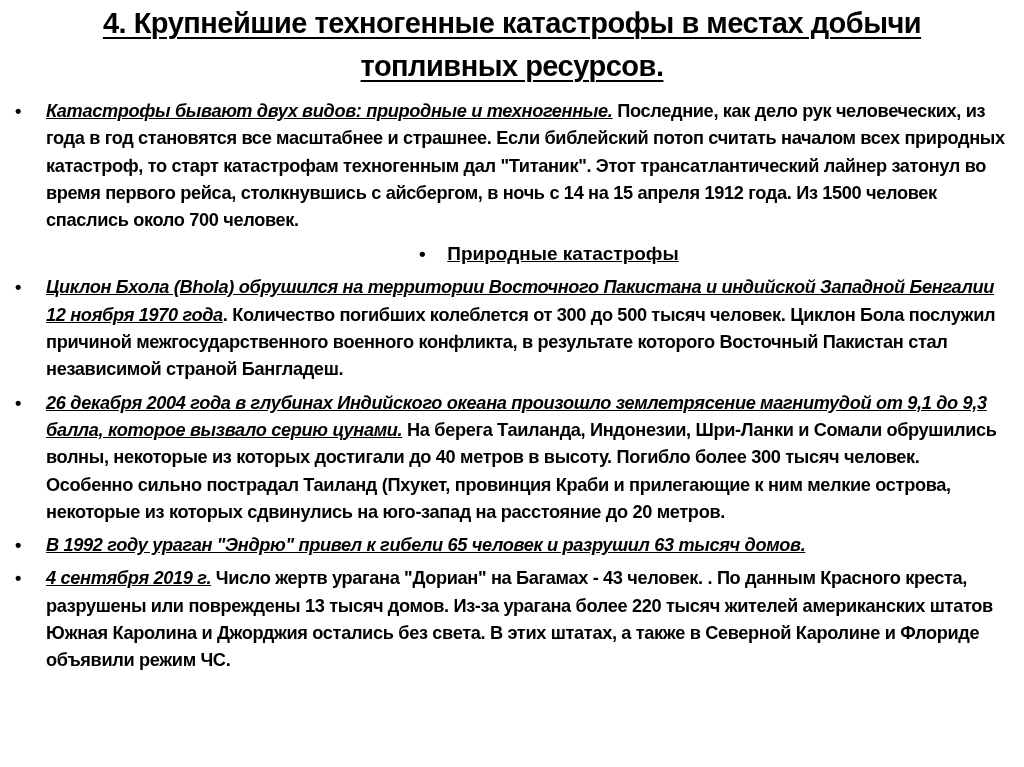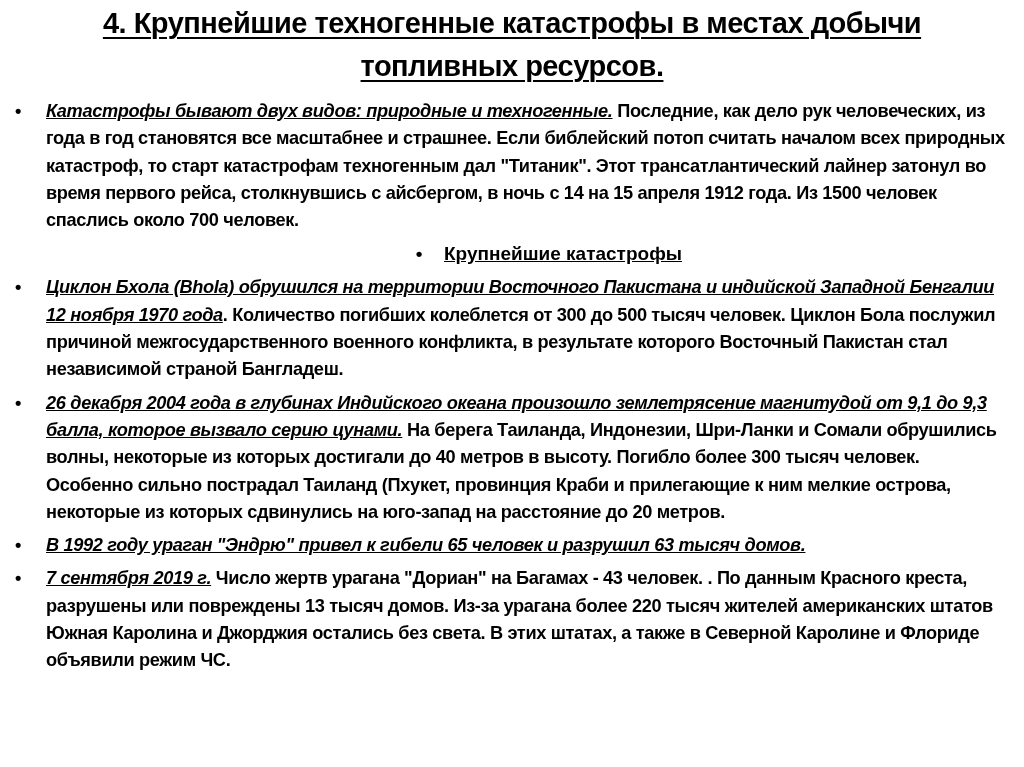--- a/index.html
+++ b/index.html
@@ -27,36 +27,36 @@
     <span>4. Крупнейшие техногенные катастрофы в местах добычи топливных ресурсов.</span>
   </div>
 
   <div class="body">
     <div class="item">
       <span class="bullet">•</span>
       <span class="em">Катастрофы бывают двух видов: природные и техногенные.</span><span> Последние, как дело рук человеческих, из года в год становятся все масштабнее и страшнее. Если библейский потоп считать началом всех природных катастроф, то старт катастрофам техногенным дал "Титаник". Этот трансатлантический лайнер затонул во время первого рейса, столкнувшись с айсбергом, в ночь с 14 на 15 апреля 1912 года. Из 1500 человек спаслись около 700 человек.</span>
     </div>
 
     <div class="heading">
-      <span class="bullet">•</span><span class="label">Крупнейшие катастрофы</span>
+      <span class="bullet">•</span><span class="label">Природные катастрофы</span>
     </div>
 
     <div class="item">
       <span class="bullet">•</span>
       <span class="em">Циклон Бхола (Bhola) обрушился на территории Восточного Пакистана и индийской Западной Бенгалии 12 ноября 1970 года</span><span>. Количество погибших колеблется от 300 до 500 тысяч человек. Циклон Бола послужил причиной межгосударственного военного конфликта, в результате которого Восточный Пакистан стал независимой страной Бангладеш.</span>
     </div>
 
     <div class="item">
       <span class="bullet">•</span>
       <span class="em">26 декабря 2004 года в глубинах Индийского океана произошло землетрясение магнитудой от 9,1 до 9,3 балла, которое вызвало серию цунами.</span><span> На берега Таиланда, Индонезии, Шри-Ланки и Сомали обрушились волны, некоторые из которых достигали до 40 метров в высоту. Погибло более 300 тысяч человек. Особенно сильно пострадал Таиланд (Пхукет, провинция Краби и прилегающие к ним мелкие острова, некоторые из которых сдвинулись на юго-запад на расстояние до 20 метров.</span>
     </div>
 
     <div class="item">
       <span class="bullet">•</span>
       <span class="em">В 1992 году ураган "Эндрю" привел к гибели 65 человек и разрушил 63 тысяч домов.</span><span></span>
     </div>
 
     <div class="item">
       <span class="bullet">•</span>
-      <span class="em">7 сентября 2019 г.</span><span> Число жертв урагана "Дориан" на Багамах - 43 человек. . По данным Красного креста, разрушены или повреждены 13 тысяч домов. Из-за урагана более 220 тысяч жителей американских штатов Южная Каролина и Джорджия остались без света. В этих штатах, а также в Северной Каролине и Флориде объявили режим ЧС.</span>
+      <span class="em">4 сентября 2019 г.</span><span> Число жертв урагана "Дориан" на Багамах - 43 человек. . По данным Красного креста, разрушены или повреждены 13 тысяч домов. Из-за урагана более 220 тысяч жителей американских штатов Южная Каролина и Джорджия остались без света. В этих штатах, а также в Северной Каролине и Флориде объявили режим ЧС.</span>
     </div>
   </div>
 </div>
 
 </body></html>

